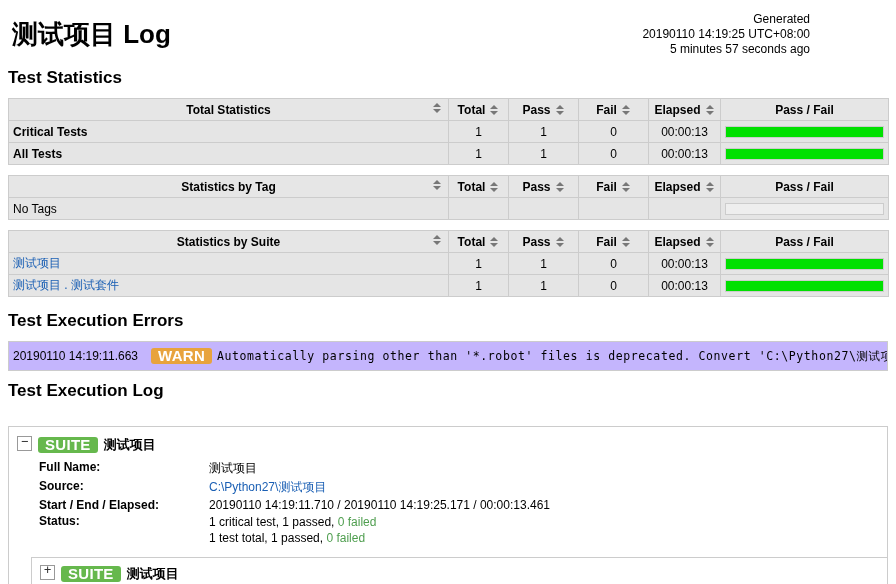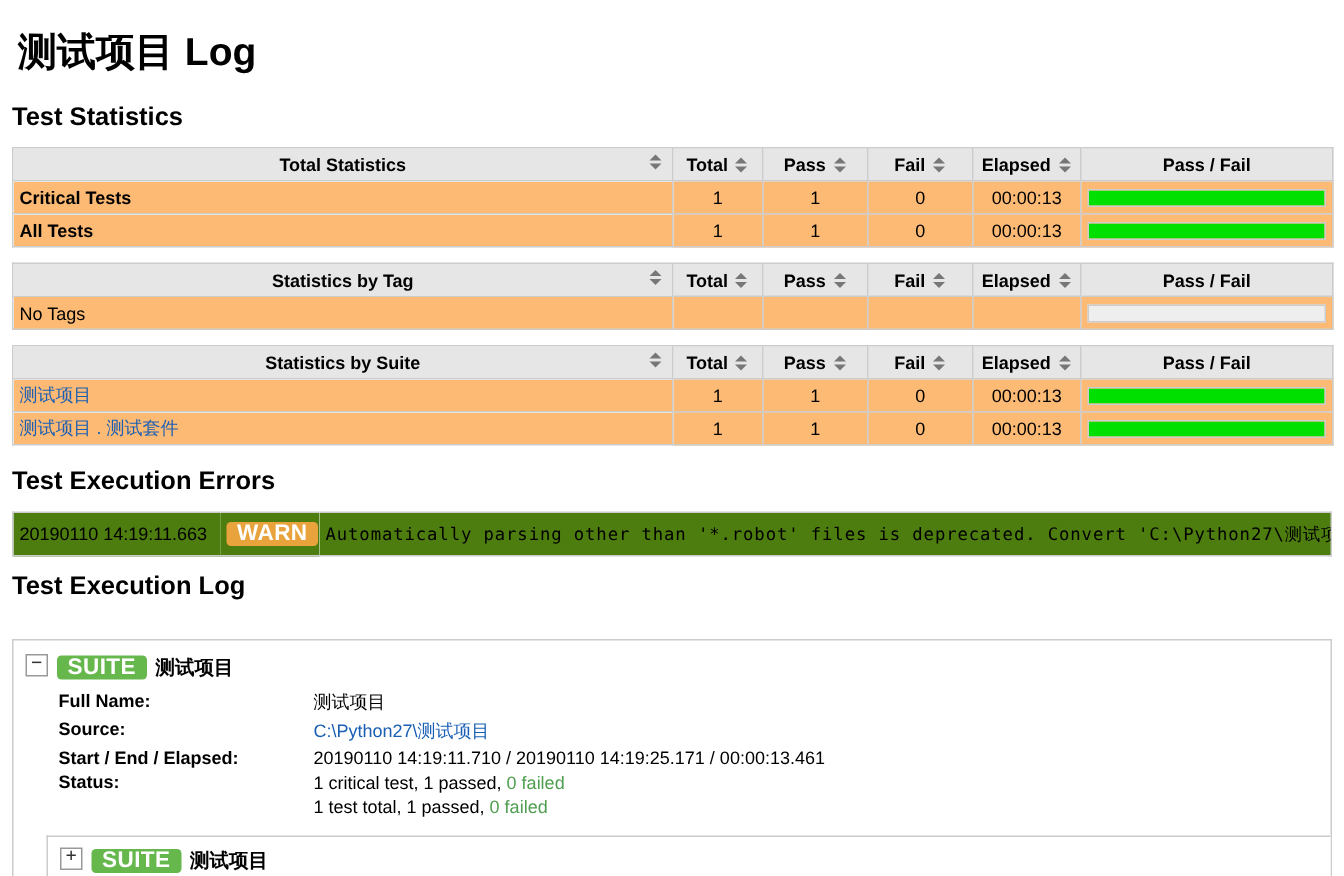--- a/index.html
+++ b/index.html
@@ -78,21 +78,21 @@
   }
   table.statistics th.name-col {
     text-align: center;
     position: relative;
   }
   table.statistics td {
     border: 1px solid #cccccc;
     height: 19px;
     padding: 1px 4px;
     vertical-align: middle;
-    background: #fdba74;
+    background: #e5e5e5;
   }
   td.name-cell {
     text-align: left;
     font-weight: bold;
     white-space: nowrap;
     overflow: hidden;
   }
   td.name-cell.link-cell { font-weight: normal; }
   td.name-cell.plain { font-weight: normal; }
   td.num { text-align: center; }
@@ -166,21 +166,21 @@
     width: 880px;
     border-collapse: collapse;
     border: 1px solid #cccccc;
     table-layout: fixed;
   }
   table.errors td {
     border: none;
     padding: 3px 4px;
     vertical-align: middle;
     height: 22px;
-    background: #4d7c0f;
+    background: #c4b5fd;
   }
   td.err-time {
     width: 130px;
     font-size: 12px;
     white-space: nowrap;
   }
   td.err-level {
     width: 58px;
     text-align: center;
   }
@@ -283,20 +283,25 @@
   }
   .child-suite .suite-head { padding-left: 0; }
 </style>
 </head>
 <body>
 
 <div class="page">
 
   <div class="header">
     <div class="page-title">测试项目 Log</div>
+    <div class="generated">
+      <div>Generated</div>
+      <div>20190110 14:19:25 UTC+08:00</div>
+      <div>5 minutes 57 seconds ago</div>
+    </div>
   </div>
 
   <h2 class="section">Test Statistics</h2>
 
   <div class="stats-wrap">
 
     <table class="statistics">
       <colgroup>
         <col style="width:440px">
           <col style="width:60px">

